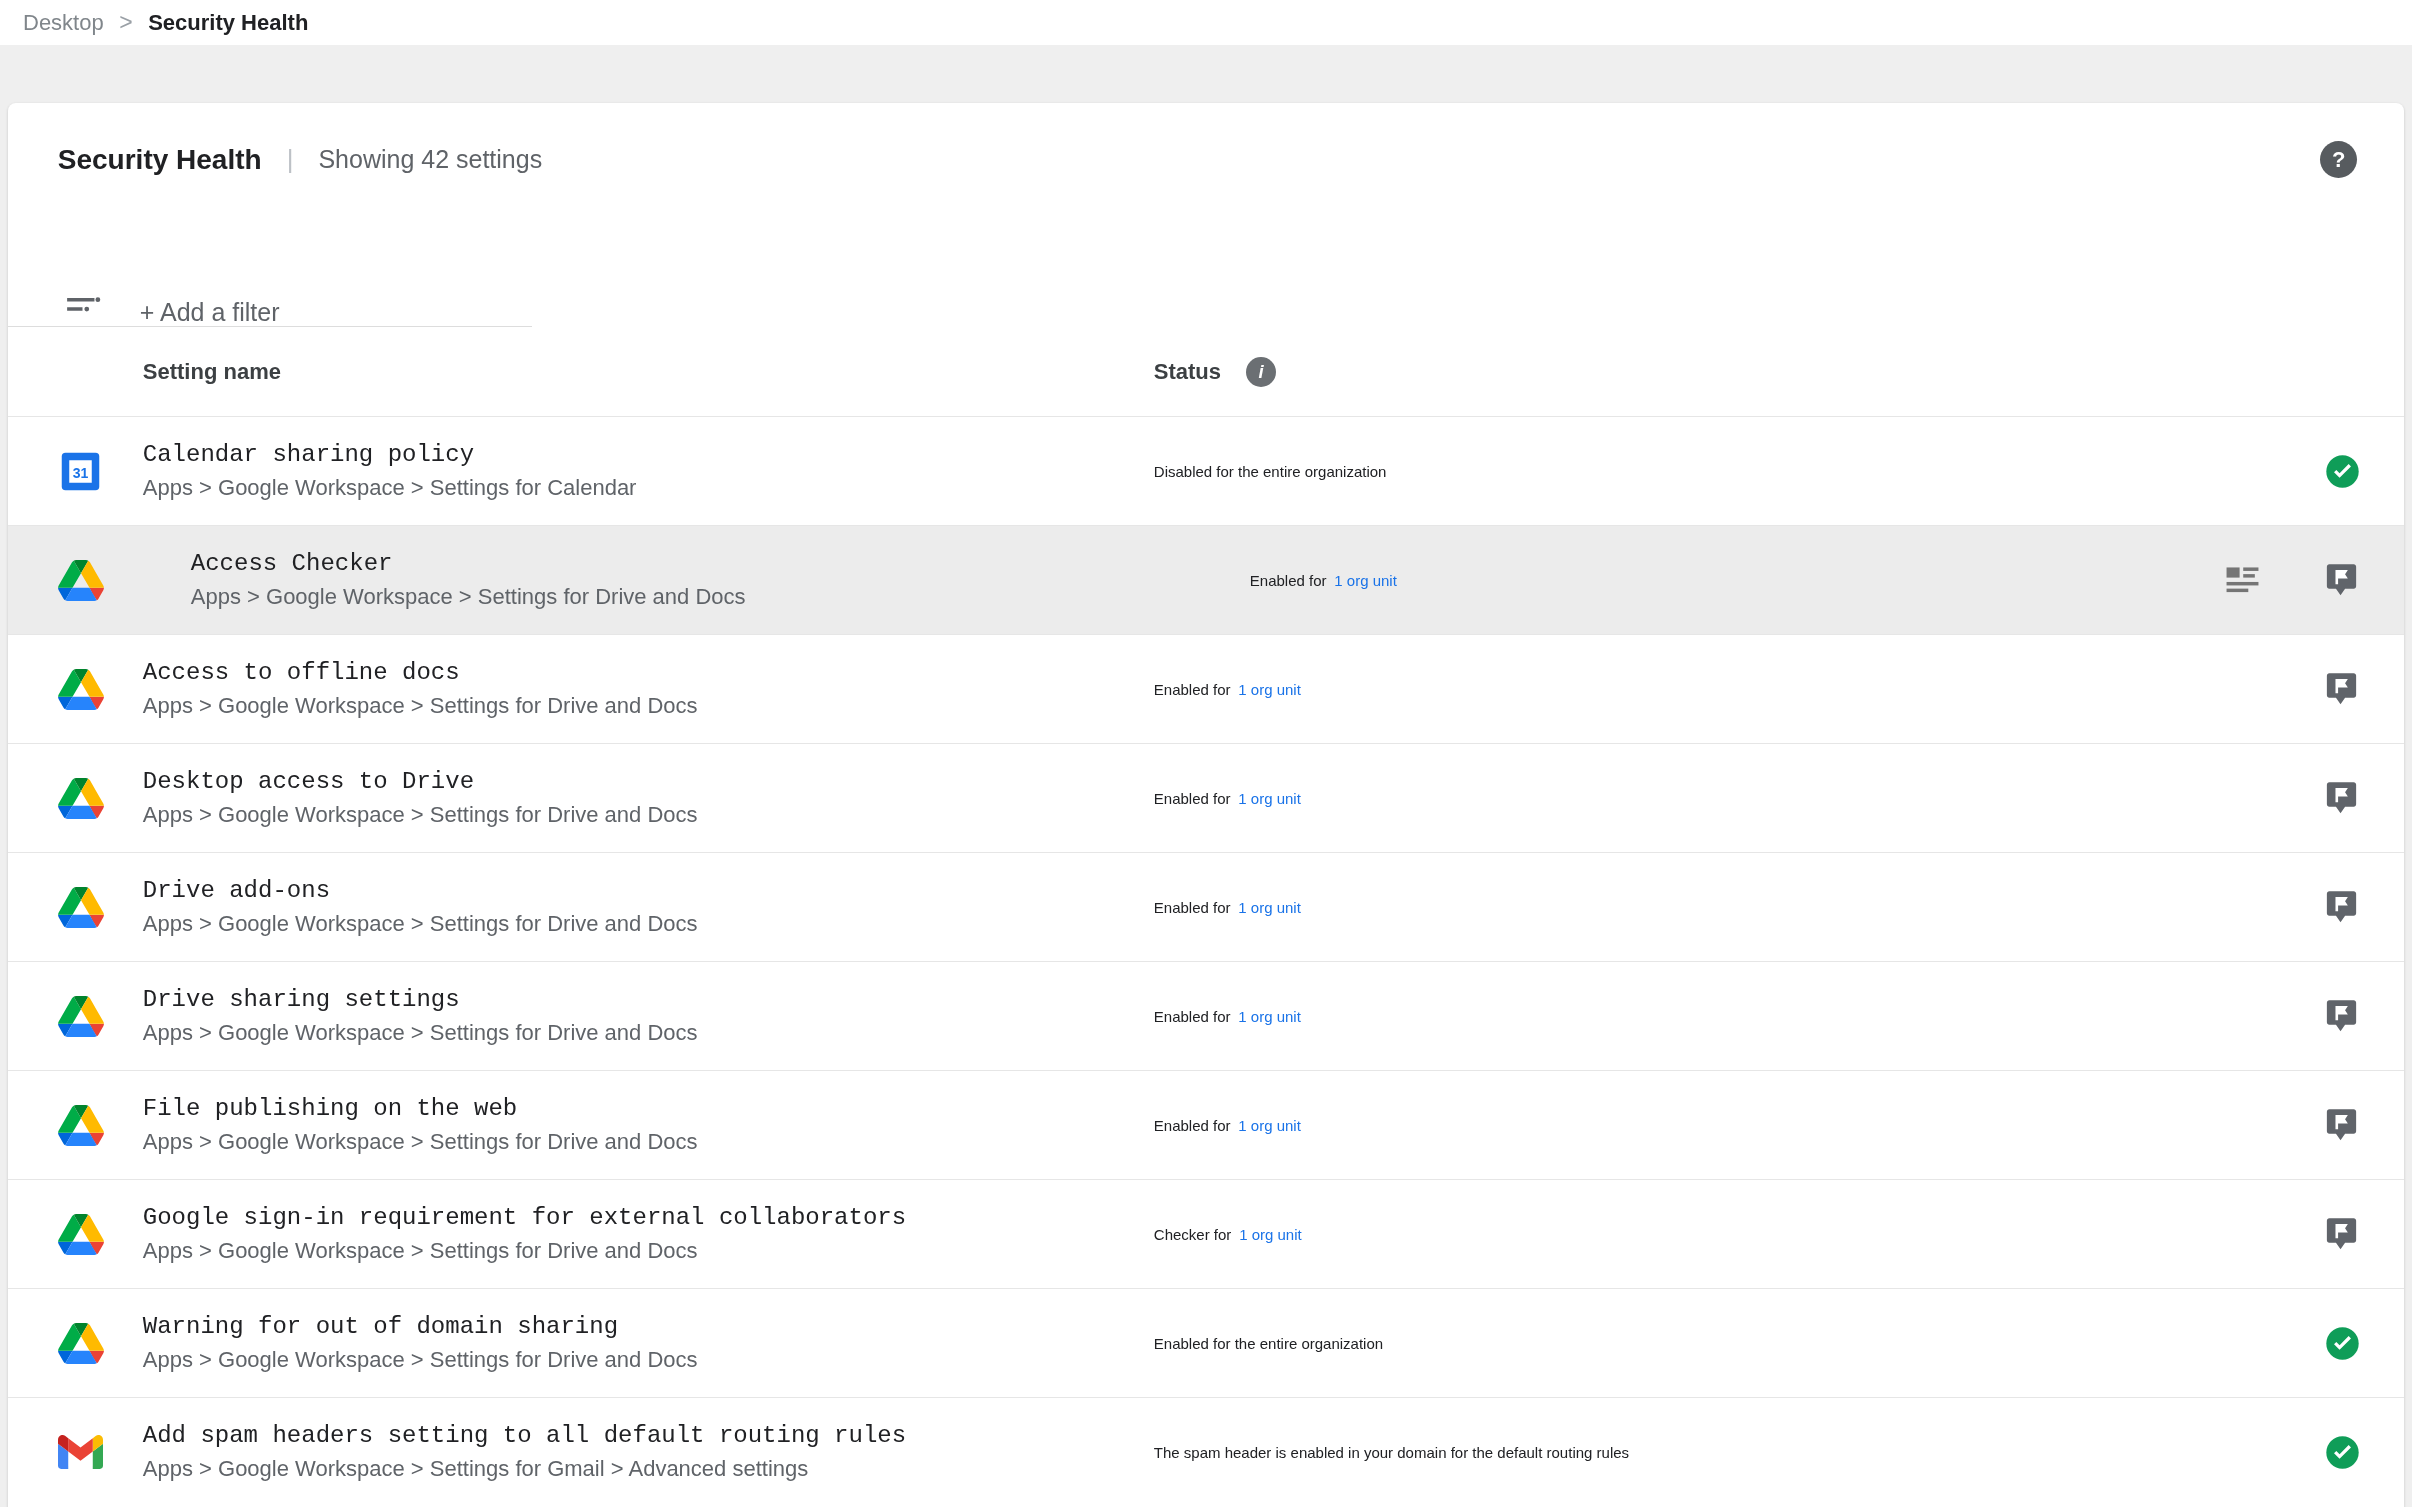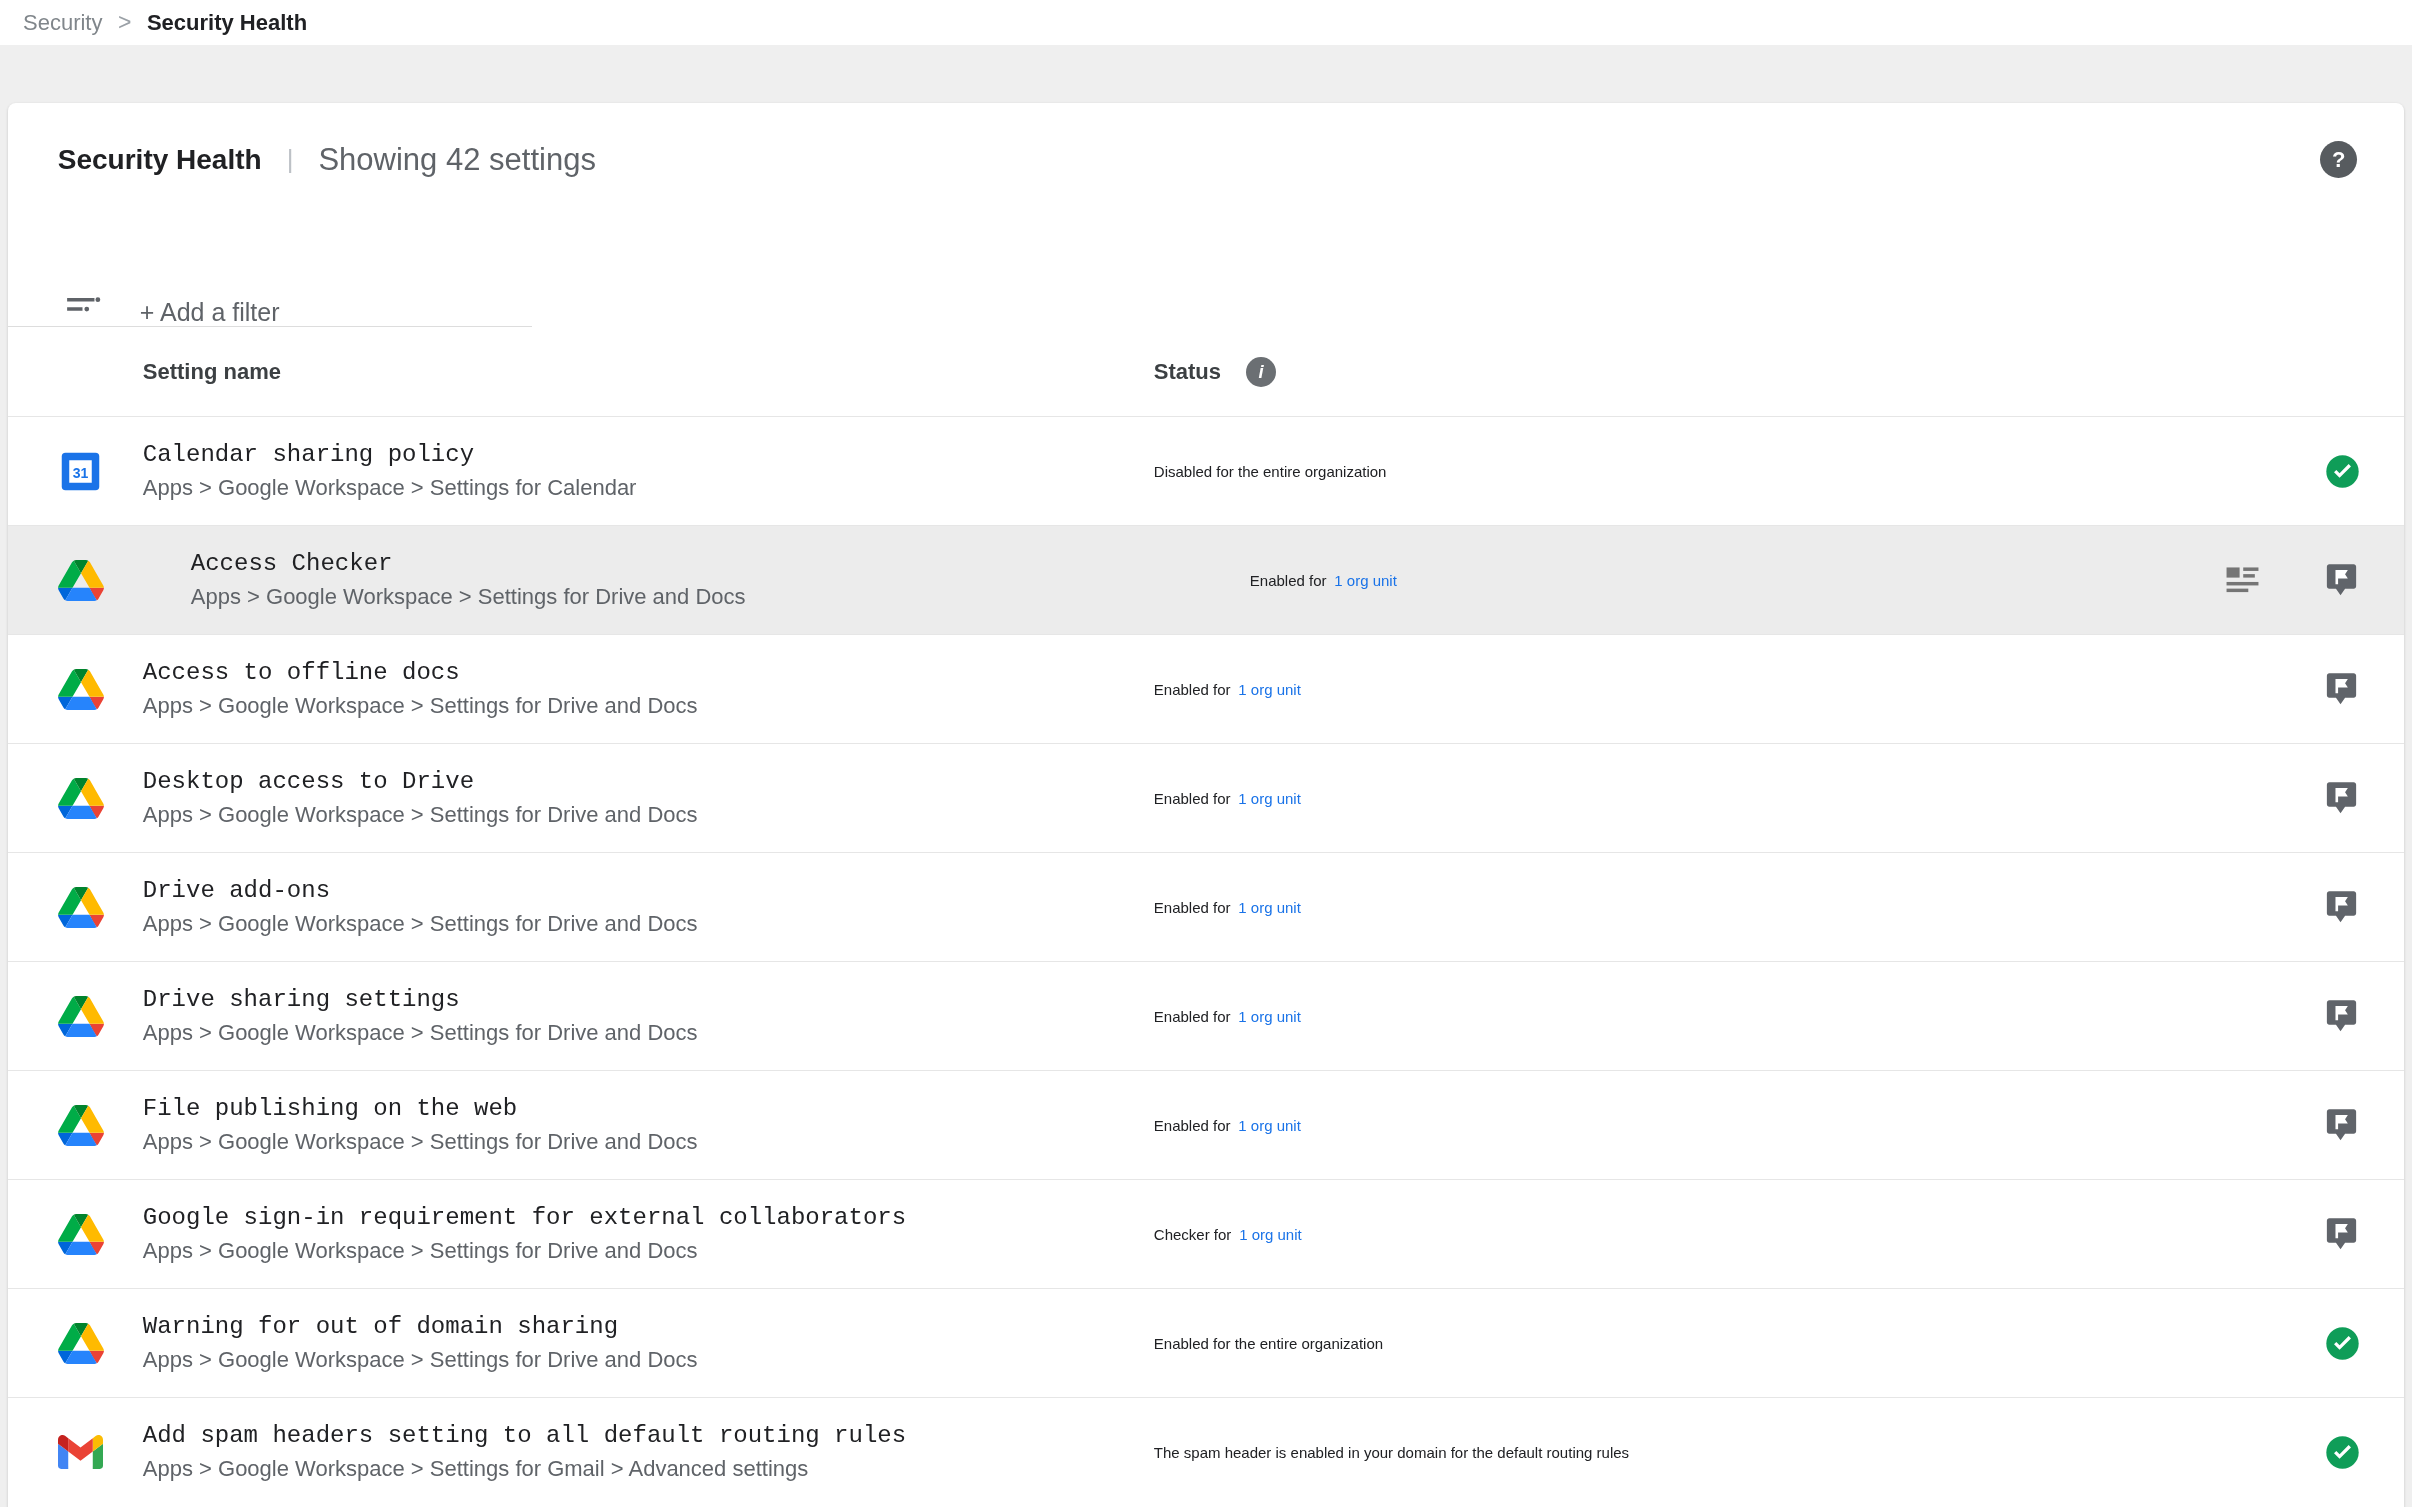--- a/index.html
+++ b/index.html
@@ -28,21 +28,21 @@
     padding-bottom:39px;
   }
 
   
   .card-header {
     height:113px; display:flex; align-items:center;
     padding:0 47px 0 50px;
   }
   .card-title { font-size:28px; font-weight:bold; color:#202124; }
   .title-sep { color:#bdc1c6; font-size:26px; margin:0 25px; font-weight:normal; }
-  .card-subtitle { font-size:31px; color:#5f6368; }
+  .card-subtitle { font-size:25px; color:#5f6368; }
   .help-icon {
     margin-left:auto;
     width:37px; height:37px; border-radius:50%;
     background:#575b5f; color:#ffffff;
     display:flex; align-items:center; justify-content:center;
     font-size:22px; font-weight:bold; cursor:pointer;
   }
 
   
   .filter-row {
@@ -96,21 +96,21 @@
   .status-link { color:#1a73e8; text-decoration:none; margin-left:7.8px; }
   .cell-trailing { display:flex; align-items:center; gap:62px; }
   .detail-icon { width:35px; height:29px; cursor:pointer; }
   .flag-icon { width:39px; height:39px; cursor:pointer; }
   .check-icon { width:37px; height:37px; }
 </style>
 </head>
 <body>
 
 <div class="breadcrumb-bar">
-  <span class="crumb-parent">Security</span>
+  <span class="crumb-parent">Desktop</span>
   <span class="crumb-sep">&gt;</span>
   <span class="crumb-current">Security Health</span>
 </div>
 
 <div class="card">
 
   <div class="card-header">
     <span class="card-title">Security Health</span>
     <span class="title-sep">|</span>
     <span class="card-subtitle">Showing 42 settings</span>

